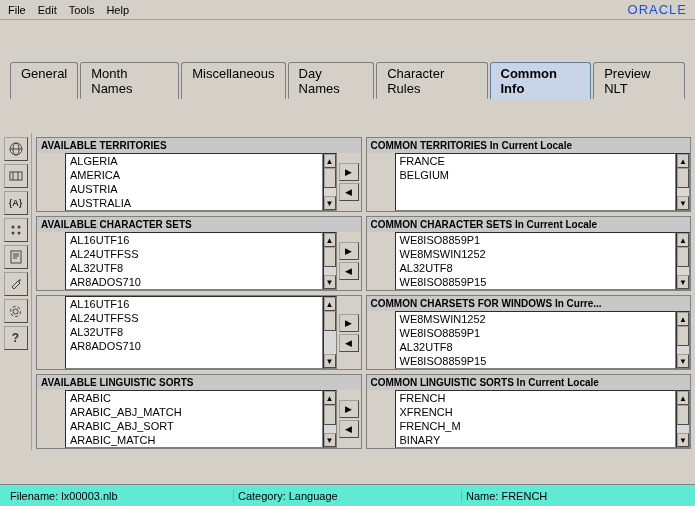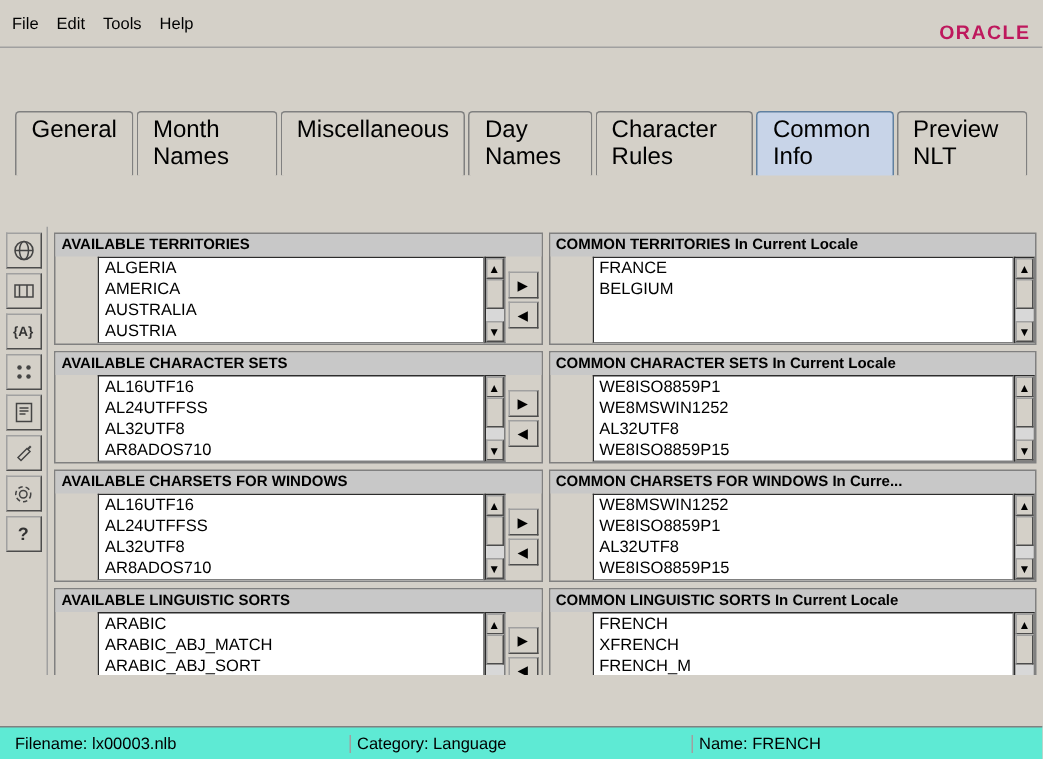--- a/index.html
+++ b/index.html
@@ -22,46 +22,45 @@
       border-bottom: 1px solid #a0a0a0;
     }
     .menubar-left { display: flex; gap: 12px; }
     .menubar-item {
       font-size: 11px;
       cursor: pointer;
       color: #000;
     }
     .oracle-logo {
       font-size: 13px;
-      font-weight: bold;
-      color: #be185d;
+      font-weight: normal;
+      color: #1d4ed8;
       letter-spacing: 1px;
-      margin-top: 12px;
     }
 
     
     .tabbar {
       display: flex;
       padding: 4px 6px 0 6px;
       background: #d4d0c8;
       gap: 2px;
     }
     .tab {
       padding: 3px 10px;
       background: #d4d0c8;
       border: 1px solid #808080;
       border-bottom: none;
       cursor: pointer;
-      font-size: 16px;
+      font-size: 13px;
       border-radius: 3px 3px 0 0;
       color: #000;
     }
     .tab.active {
       background: #c8d4e8;
-      font-weight: normal;
+      font-weight: bold;
       border-color: #6080a0;
     }
 
     
     .layout {
       display: flex;
       flex-direction: column;
       height: 100%;
     }
 
@@ -291,22 +290,22 @@
     </div>
 
     <div class="panels-container">
 
       <div class="panel">
         <div class="panel-title">AVAILABLE TERRITORIES</div>
         <div class="panel-body">
           <div class="list-box">
             <div class="list-item">ALGERIA</div>
             <div class="list-item">AMERICA</div>
+            <div class="list-item">AUSTRIA</div>
             <div class="list-item">AUSTRALIA</div>
-            <div class="list-item">AUSTRIA</div>
           </div>
           <div class="scrollbar">
             <div class="scroll-btn">▲</div>
             <div class="scroll-track">
                 <div class="scroll-thumb"></div>
               </div>
             <div class="scroll-btn">▼</div>
           </div>
           <div class="arrow-buttons">
             <div class="arrow-btn">▶</div>
@@ -368,21 +367,20 @@
             <div class="scroll-btn">▲</div>
             <div class="scroll-track">
                 <div class="scroll-thumb"></div>
               </div>
             <div class="scroll-btn">▼</div>
           </div>
         </div>
       </div>
 
       <div class="panel">
-        <div class="panel-title">AVAILABLE CHARSETS FOR WINDOWS</div>
         <div class="panel-body">
           <div class="list-box">
             <div class="list-item">AL16UTF16</div>
             <div class="list-item">AL24UTFFSS</div>
             <div class="list-item">AL32UTF8</div>
             <div class="list-item">AR8ADOS710</div>
           </div>
           <div class="scrollbar">
             <div class="scroll-btn">▲</div>
             <div class="scroll-track">

